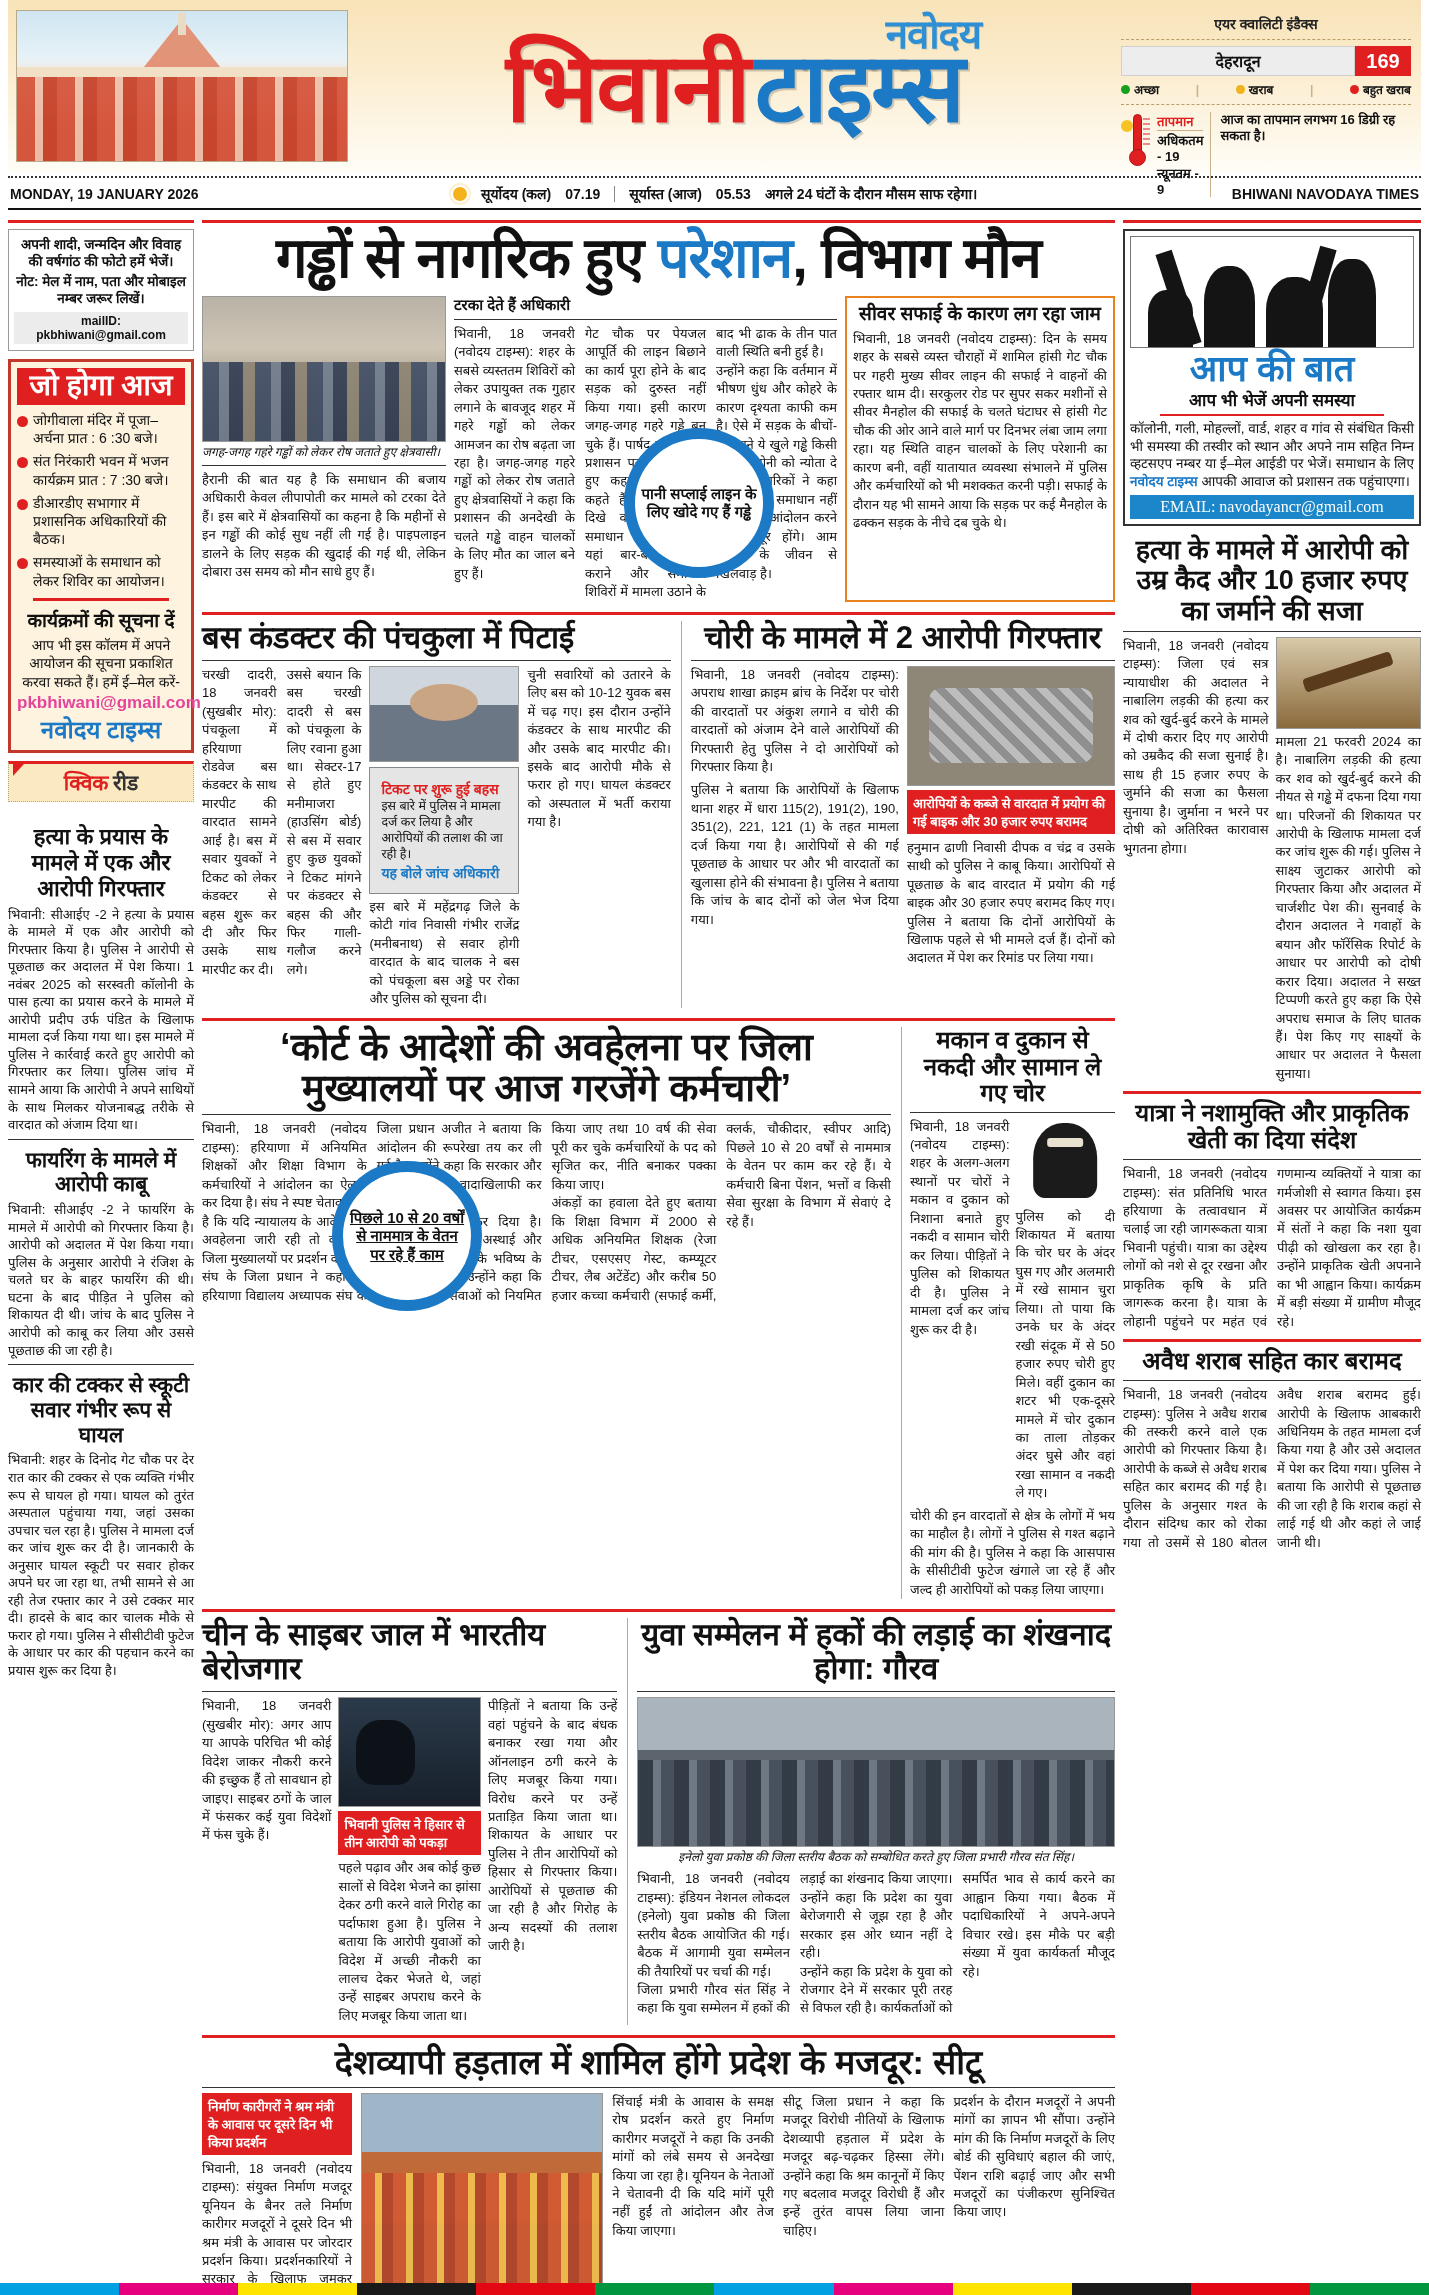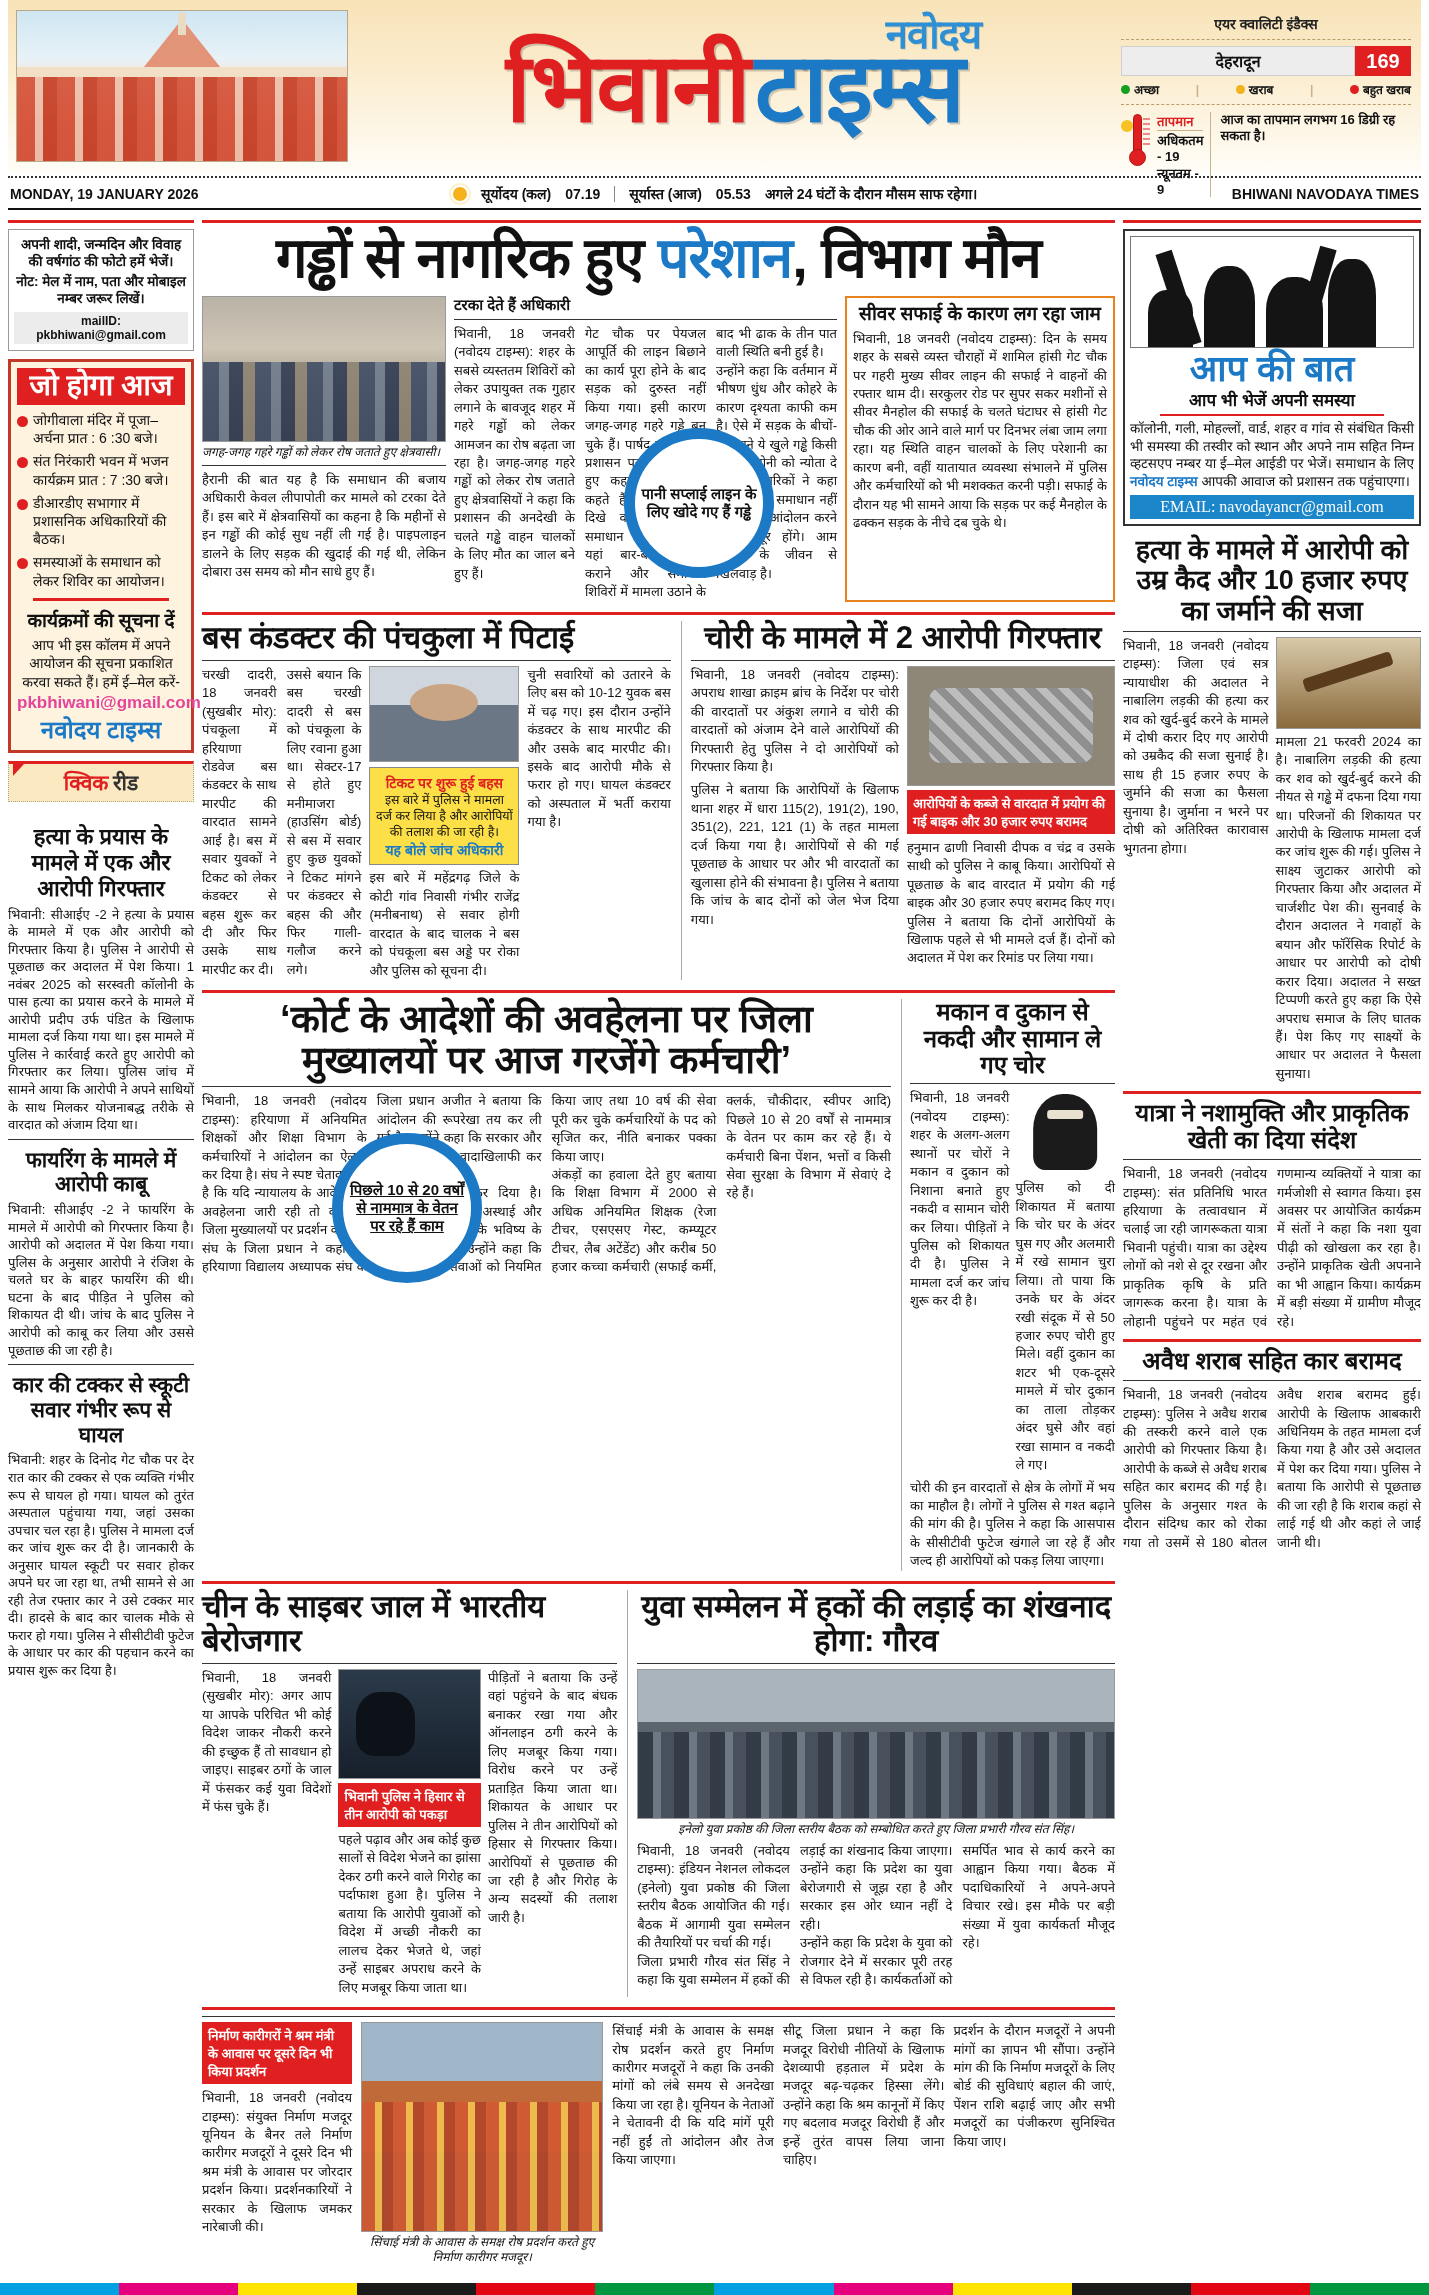--- a/index.html
+++ b/index.html
@@ -157,21 +157,21 @@
 
   .circle-badge{
     width:150px;height:150px;border-radius:50%;border:11px solid #1b79c6;background:#fff;
     display:flex;align-items:center;justify-content:center;text-align:center;
     font-weight:700;font-size:15px;line-height:1.22; padding:6px;
   }
 
   .sec-head{ font-size:31px; font-weight:700; line-height:1.1; }
   .sec-head.center{ text-align:center; }
   .sec-head-lg{ font-size:38px; font-weight:700; line-height:1.08; text-align:center; }
-  .quote-box{ border:1px solid #888; background:#fde047; padding:5px; text-align:center; }
+  .quote-box{ border:1px solid #888; background:#e5e5e5; padding:11px; }
   .quote-box .qh{ color:#e02020; font-weight:700; font-size:14px; }
   .quote-box .qt{ font-size:12.5px; line-height:1.3; }
 
   .mini-photo{ border:1px solid #999; background:#8e8778; position:relative; overflow:hidden; }
   .cuff::after{ content:""; position:absolute; inset:18% 10% 18% 10%;
     background:repeating-linear-gradient(45deg,#bdbdbd 0 8px,#8f8f8f 8px 16px); border-radius:12px;}
   .portrait{ background:linear-gradient(180deg,#cfd6dd 0 40%, #6b7785 40% 100%); }
   .portrait::after{ content:""; position:absolute; left:50%; top:18%; transform:translateX(-50%);
     width:46%; height:40%; border-radius:50%; background:#caa583; }
   .hacker{ background:linear-gradient(180deg,#2b3a4a 0%, #17202b 100%); }
@@ -491,20 +491,21 @@
             <div class="body-txt">भिवानी, 18 जनवरी (नवोदय टाइम्स): इंडियन नेशनल लोकदल (इनेलो) युवा प्रकोष्ठ की जिला स्तरीय बैठक आयोजित की गई। बैठक में आगामी युवा सम्मेलन की तैयारियों पर चर्चा की गई।</div>
             <div class="body-txt">जिला प्रभारी गौरव संत सिंह ने कहा कि युवा सम्मेलन में हकों की लड़ाई का शंखनाद किया जाएगा। उन्होंने कहा कि प्रदेश का युवा बेरोजगारी से जूझ रहा है और सरकार इस ओर ध्यान नहीं दे रही।</div>
             <div class="body-txt">उन्होंने कहा कि प्रदेश के युवा को रोजगार देने में सरकार पूरी तरह से विफल रही है। कार्यकर्ताओं को समर्पित भाव से कार्य करने का आह्वान किया गया। बैठक में पदाधिकारियों ने अपने-अपने विचार रखे। इस मौके पर बड़ी संख्या में युवा कार्यकर्ता मौजूद रहे।</div>
           </div>
         </div>
       </div>
 
       <div class="redrule" style="margin-top:10px;"></div>
 
       <div>
+        <div class="bot-head">देशव्यापी हड़ताल में शामिल होंगे प्रदेश के मजदूर: सीटू</div>
         <div class="thinrule"></div>
         <div style="display:flex; gap:9px;">
           <div style="width:150px; flex:none;">
             <div class="redbar-cap">निर्माण कारीगरों ने श्रम मंत्री के आवास पर दूसरे दिन भी किया प्रदर्शन</div>
             <div class="body-txt" style="margin-top:5px;">भिवानी, 18 जनवरी (नवोदय टाइम्स): संयुक्त निर्माण मजदूर यूनियन के बैनर तले निर्माण कारीगर मजदूरों ने दूसरे दिन भी श्रम मंत्री के आवास पर जोरदार प्रदर्शन किया। प्रदर्शनकारियों ने सरकार के खिलाफ जमकर नारेबाजी की।</div>
           </div>
           <div style="flex:1.5;">
             <div class="mini-photo rally" style="height:210px;"></div>
             <div class="photo-caption">सिंचाई मंत्री के आवास के समक्ष रोष प्रदर्शन करते हुए निर्माण कारीगर मजदूर।</div>
           </div>

